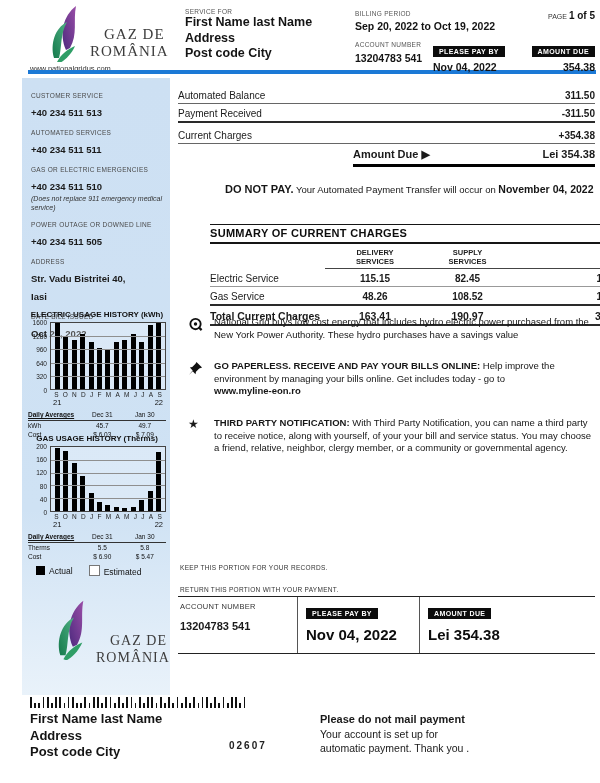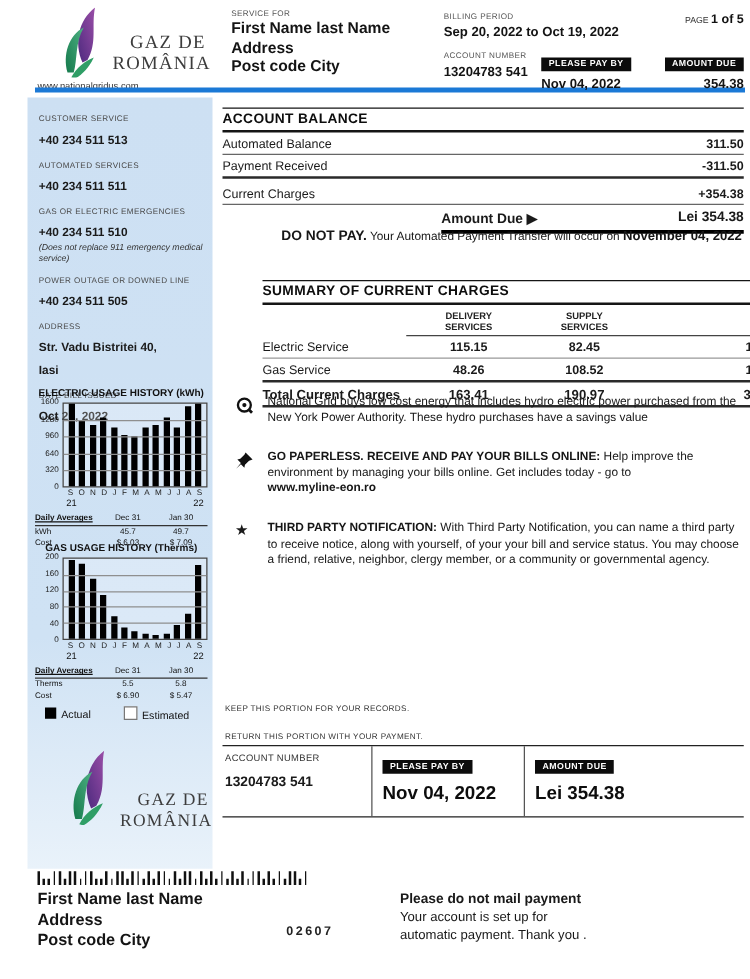--- a/index.html
+++ b/index.html
@@ -50,21 +50,21 @@
   .months{display:flex;justify-content:space-around;margin-left:22px;padding:1px 2px 0;
           font-size:6.5px;color:#222;}
   .years{display:flex;justify-content:space-between;margin-left:22px;padding:0 3px;
          font-size:7.5px;color:#111;}
   .avg-table{margin-top:3px;font-size:6.5px;color:#111;}
   .avg-row{display:grid;grid-template-columns:1.25fr 1fr 1fr;line-height:9px;}
   .avg-hdr{border-bottom:1px solid #333;padding-bottom:1px;}
   .avg-hdr .c0{font-weight:bold;text-decoration:underline;}
   .avg-row .c1,.avg-row .c2{text-align:center;}
 
-  .legend{position:absolute;left:14px;top:487px;display:flex;gap:26px;font-size:8.5px;
+  .legend{position:absolute;left:14px;top:487px;display:flex;gap:16px;font-size:8.5px;
           align-items:center;color:#111;}
   .legend .sw{display:inline-block;width:9px;height:9px;margin-right:4px;vertical-align:-1px;}
   .sw-actual{background:#000;}
   .sw-est{background:#fff;border:1px solid #777;}
   .brand-bottom{left:10px;top:522px;}
 
   
   .sec{position:absolute;left:178px;width:417px;}
   .sec-title{font-size:11px;font-weight:bold;letter-spacing:.3px;color:#0d0d0d;
              border-top:1.5px solid #151515;border-bottom:2.5px solid #151515;
@@ -372,21 +372,20 @@
         <path fill="#2f9e66" d="M9,56 C13,48 20,43 27,40 C23,49 17,54 12,57 Z"></path>
       </svg>
       <div class="brand-text" style="left:64px;top:32px;font-size:14px;">
         <div class="l1">GAZ DE</div>
         <div>ROMÂNIA</div>
       </div>
     </div>
   </div>
 
   <div id="account-balance" class="sec">
-    <div class="sec-title">ACCOUNT BALANCE</div>
     <div class="ab-row">
       <span>Automated Balance</span>
       <span class="v">311.50</span>
     </div>
     <div class="ab-row heavy">
       <span>Payment Received</span>
       <span class="v">-311.50</span>
     </div>
     <div class="ab-row gap">
       <span>Current Charges</span>

